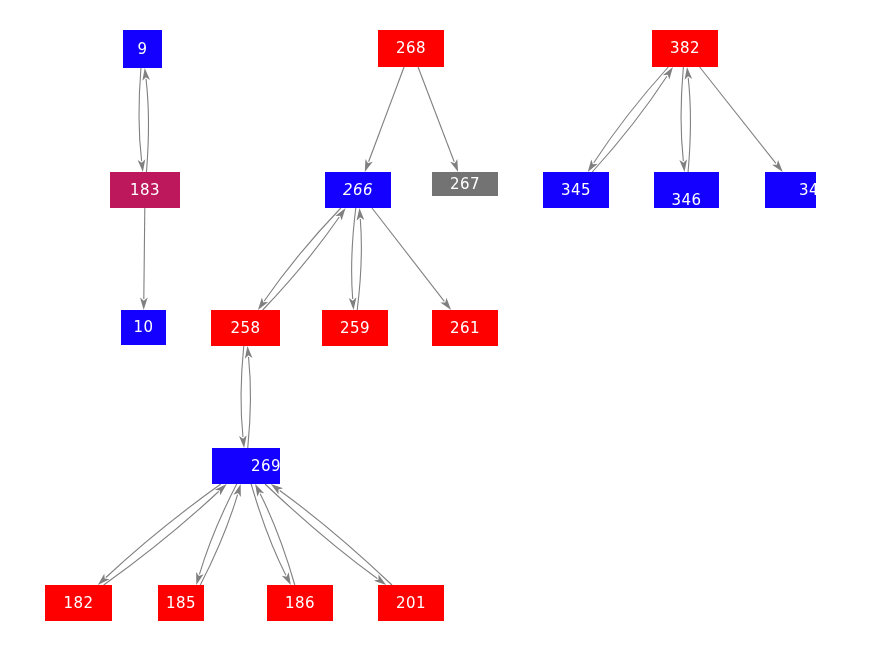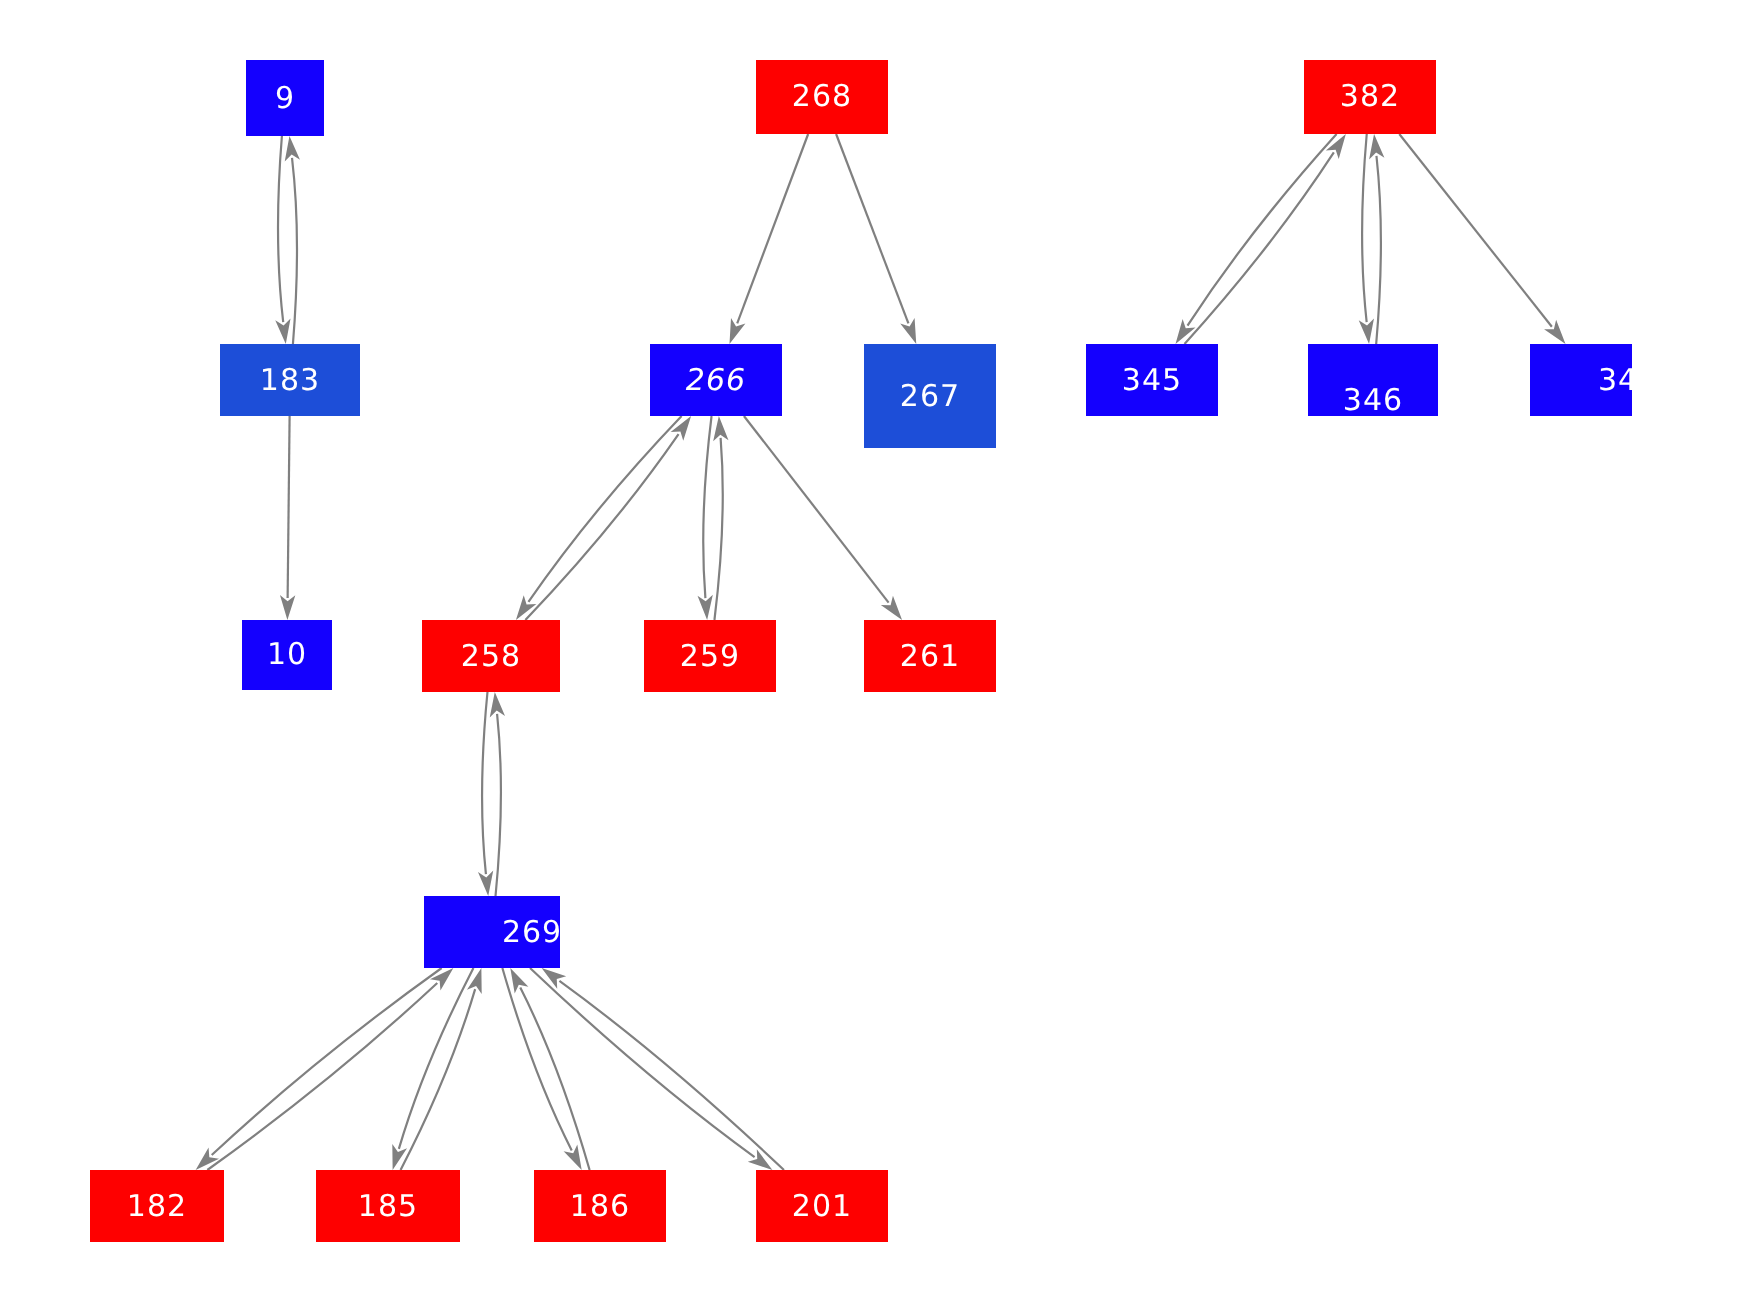--- a/index.html
+++ b/index.html
@@ -103,51 +103,51 @@
       <polygon points="684.5262986410036,172 679.3537528295584,160.07335882033416 683.5060886728106,162.69576593045943 686.9915005380476,159.23587920744987" class="edge-head"></polygon>
       <path d="M 688.0883401399104 172 Q 692.7496067207059 119.17579922204199 688.227491102956 77.93446311591308" class="edge-path"></path>
       <polygon points="687.0285263967463,67 692.2010722081915,78.92664117966584 688.0487363649393,76.30423406954058 684.5633244997023,79.76412079255013" class="edge-head"></polygon>
       <path d="M 699.643109540636 67 Q 741 119.25 775.9256984560212 163.37487796006252" class="edge-path"></path>
       <polygon points="782.7526501766785,172 772.0324555250843,164.646264443704 776.9435348943738,164.66080524601682 778.0571231651535,159.87762291940894" class="edge-head"></polygon>
     </svg>
   <div id="node-layer">
       <div class="graph-node" style="left: 123px; top: 30px; width: 39px; height: 38px; background: rgb(20, 0, 254);">
         <span class="node-label">9</span>
       </div>
-      <div class="graph-node" style="left: 110px; top: 172px; width: 70px; height: 36px; background: #1d4ed8;">
+      <div class="graph-node" style="left: 110px; top: 172px; width: 70px; height: 36px; background: #be185d;">
         <span class="node-label">183</span>
       </div>
       <div class="graph-node" style="left: 121px; top: 310px; width: 45px; height: 35px; background: rgb(20, 0, 254);">
         <span class="node-label">10</span>
       </div>
       <div class="graph-node" style="left: 378px; top: 30px; width: 66px; height: 37px; background: rgb(254, 0, 0);">
         <span class="node-label">268</span>
       </div>
       <div class="graph-node" style="left: 325px; top: 172px; width: 66px; height: 36px; background: rgb(20, 0, 254); font-style: italic;">
         <span class="node-label">266</span>
       </div>
-      <div class="graph-node" style="left: 432px; top: 172px; width: 66px; height: 52px; background: #1d4ed8;">
+      <div class="graph-node" style="left: 432px; top: 172px; width: 66px; height: 24px; background: #737373;">
         <span class="node-label">267</span>
       </div>
       <div class="graph-node" style="left: 211px; top: 310px; width: 69px; height: 36px; background: rgb(254, 0, 0);">
         <span class="node-label">258</span>
       </div>
       <div class="graph-node" style="left: 322px; top: 310px; width: 66px; height: 36px; background: rgb(254, 0, 0);">
         <span class="node-label">259</span>
       </div>
       <div class="graph-node" style="left: 432px; top: 310px; width: 66px; height: 36px; background: rgb(254, 0, 0);">
         <span class="node-label">261</span>
       </div>
       <div class="graph-node" style="left: 212px; top: 448px; width: 68px; height: 36px; background: rgb(20, 0, 254); padding-left: 40px;">
         <span class="node-label">269</span>
       </div>
       <div class="graph-node" style="left: 45px; top: 585px; width: 67px; height: 36px; background: rgb(254, 0, 0);">
         <span class="node-label">182</span>
       </div>
-      <div class="graph-node" style="left: 158px; top: 585px; width: 72px; height: 36px; background: rgb(254, 0, 0);">
+      <div class="graph-node" style="left: 158px; top: 585px; width: 46px; height: 36px; background: rgb(254, 0, 0);">
         <span class="node-label">185</span>
       </div>
       <div class="graph-node" style="left: 267px; top: 585px; width: 66px; height: 36px; background: rgb(254, 0, 0);">
         <span class="node-label">186</span>
       </div>
       <div class="graph-node" style="left: 378px; top: 585px; width: 66px; height: 36px; background: rgb(254, 0, 0);">
         <span class="node-label">201</span>
       </div>
       <div class="graph-node" style="left: 652px; top: 30px; width: 66px; height: 37px; background: rgb(254, 0, 0); align-items: center;">
         <span class="node-label">382</span>

